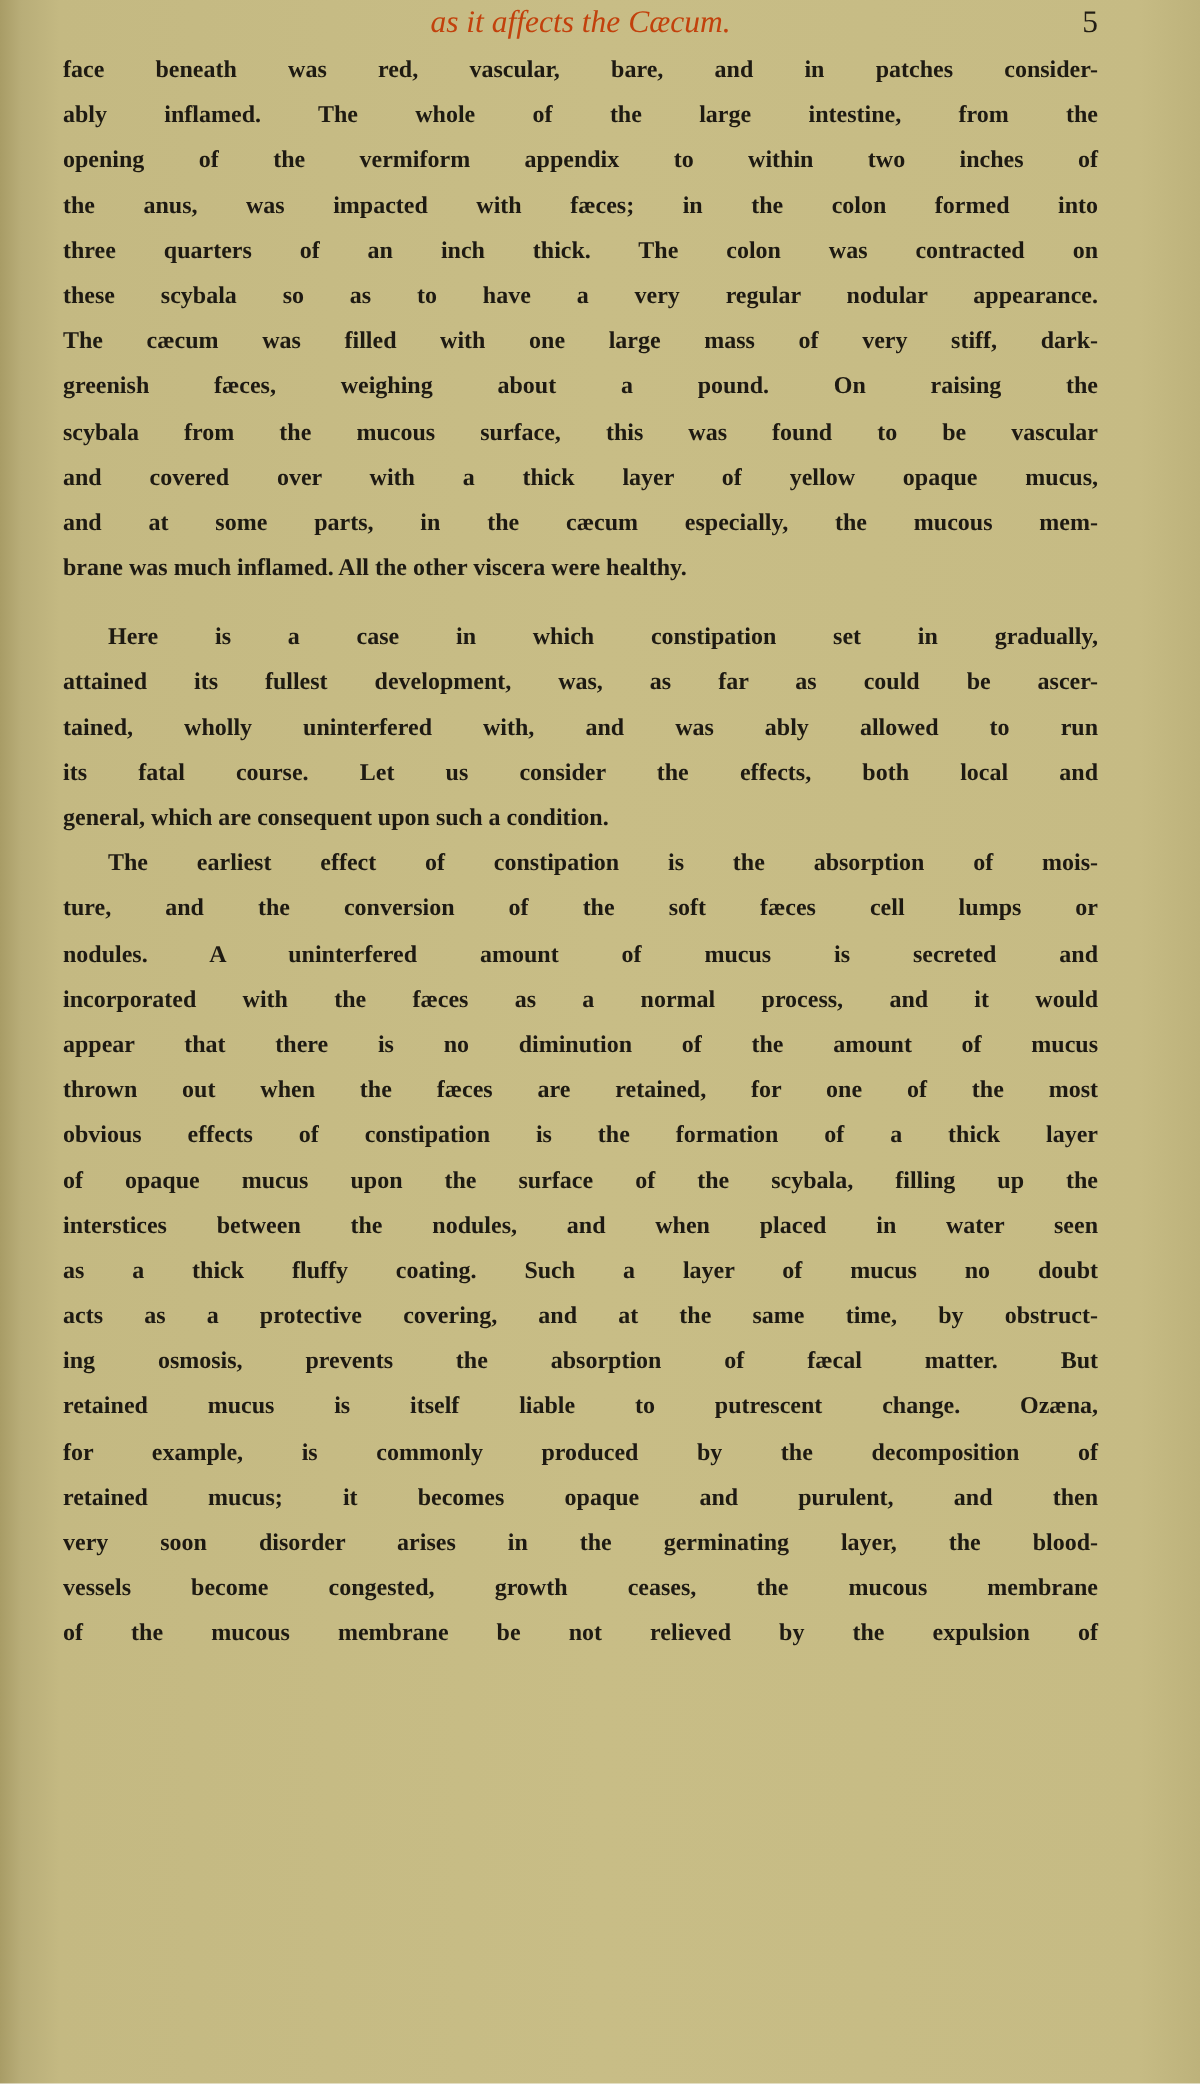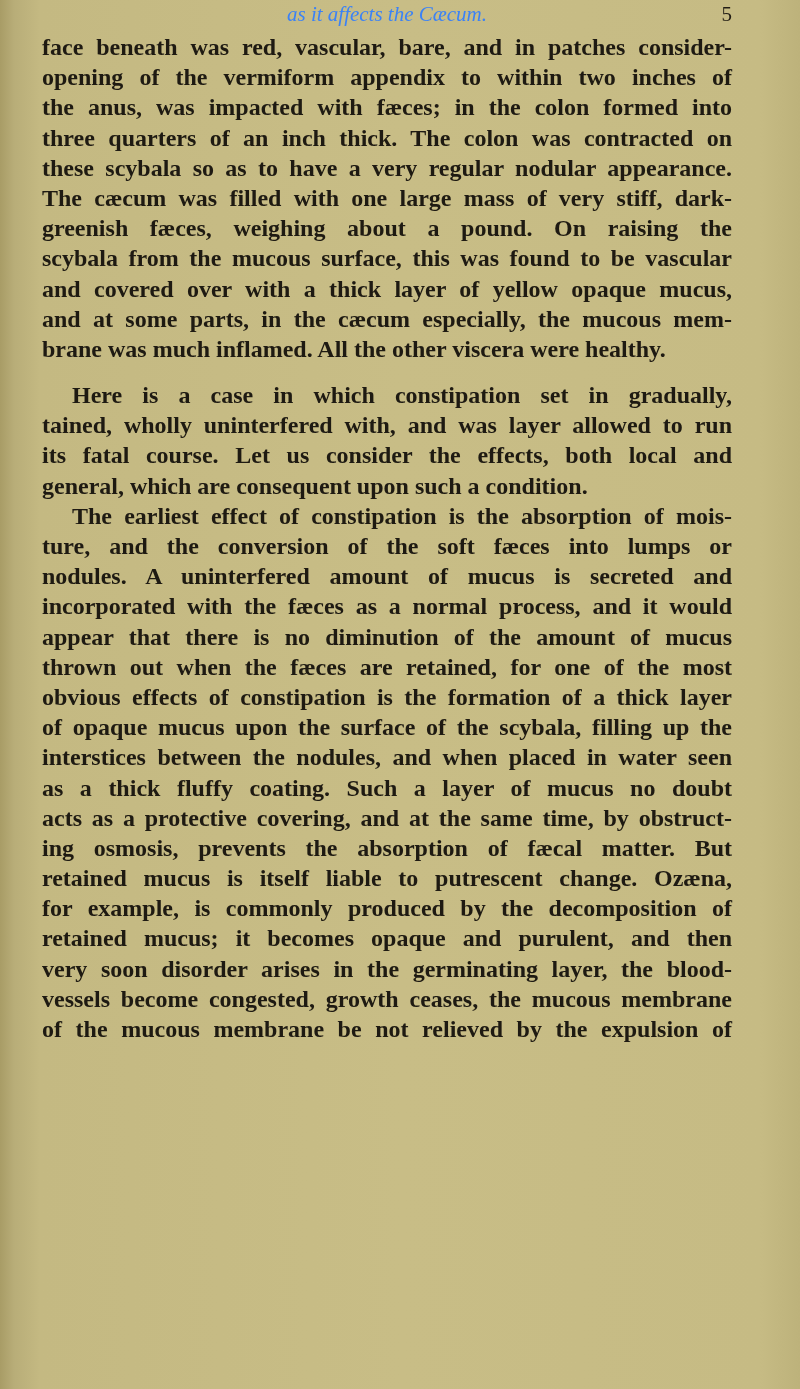--- a/index.html
+++ b/index.html
@@ -28,42 +28,42 @@
       height: 28px;
     }
     .running-title {
       position: absolute;
       left: 0; right: 0;
       text-align: center;
       font-style: italic;
       font-family: "Liberation Serif", serif;
       font-size: 21px;
       top: 2px;
-      color: #3b82f6;
+      color: #c2410c;
     }
     .page-number {
       position: absolute;
       right: 0;
       top: 2px;
       font-family: "Liberation Serif", serif;
       font-size: 21px;
       color: #221d14;
     }
     .body-text {
       position: absolute;
       left: 42px;
       top: 32px;
       width: 690px;
     }
     .line {
       display: block;
       height: 30.2px;
       line-height: 30.2px;
       font-family: "Liberation Serif", serif;
-      font-size: 24px;
+      font-size: 16px;
       font-weight: bold;
       white-space: nowrap;
       text-align: justify;
       text-align-last: justify;
       letter-spacing: 0px;
     }
     .line.last {
       text-align-last: left;
     }
     .line.indent {
@@ -80,44 +80,46 @@
 <div class="page">
   <div class="running-head">
     <div class="running-title">as it affects the Cæcum.</div>
     <div class="page-number">5</div>
   </div>
 
   <div class="body-text">
 
     <div class="paragraph">
       <span class="line">face beneath was red, vascular, bare, and in patches consider-</span>
+      <span class="line">ably inflamed. The whole of the large intestine, from the</span>
       <span class="line">opening of the vermiform appendix to within two inches of</span>
       <span class="line">the anus, was impacted with fæces; in the colon formed into</span>
       <span class="line">three quarters of an inch thick. The colon was contracted on</span>
       <span class="line">these scybala so as to have a very regular nodular appearance.</span>
       <span class="line">The cæcum was filled with one large mass of very stiff, dark-</span>
       <span class="line">greenish fæces, weighing about a pound. On raising the</span>
       <span class="line">scybala from the mucous surface, this was found to be vascular</span>
       <span class="line">and covered over with a thick layer of yellow opaque mucus,</span>
       <span class="line">and at some parts, in the cæcum especially, the mucous mem-</span>
       <span class="line last">brane was much inflamed. All the other viscera were healthy.</span>
     </div>
 
     <div class="para-gap"></div>
 
     <div class="paragraph">
       <span class="line indent">Here is a case in which constipation set in gradually,</span>
-      <span class="line">tained, wholly uninterfered with, and was layer allowed to run</span>
+      <span class="line">attained its fullest development, was, as far as could be ascer-</span>
+      <span class="line">tained, wholly uninterfered with, and was ably allowed to run</span>
       <span class="line">its fatal course. Let us consider the effects, both local and</span>
       <span class="line last">general, which are consequent upon such a condition.</span>
     </div>
 
     <div class="paragraph">
       <span class="line indent">The earliest effect of constipation is the absorption of mois-</span>
-      <span class="line">ture, and the conversion of the soft fæces into lumps or</span>
+      <span class="line">ture, and the conversion of the soft fæces cell lumps or</span>
       <span class="line">nodules. A uninterfered amount of mucus is secreted and</span>
       <span class="line">incorporated with the fæces as a normal process, and it would</span>
       <span class="line">appear that there is no diminution of the amount of mucus</span>
       <span class="line">thrown out when the fæces are retained, for one of the most</span>
       <span class="line">obvious effects of constipation is the formation of a thick layer</span>
       <span class="line">of opaque mucus upon the surface of the scybala, filling up the</span>
       <span class="line">interstices between the nodules, and when placed in water seen</span>
       <span class="line">as a thick fluffy coating. Such a layer of mucus no doubt</span>
       <span class="line">acts as a protective covering, and at the same time, by obstruct-</span>
       <span class="line">ing osmosis, prevents the absorption of fæcal matter. But</span>

